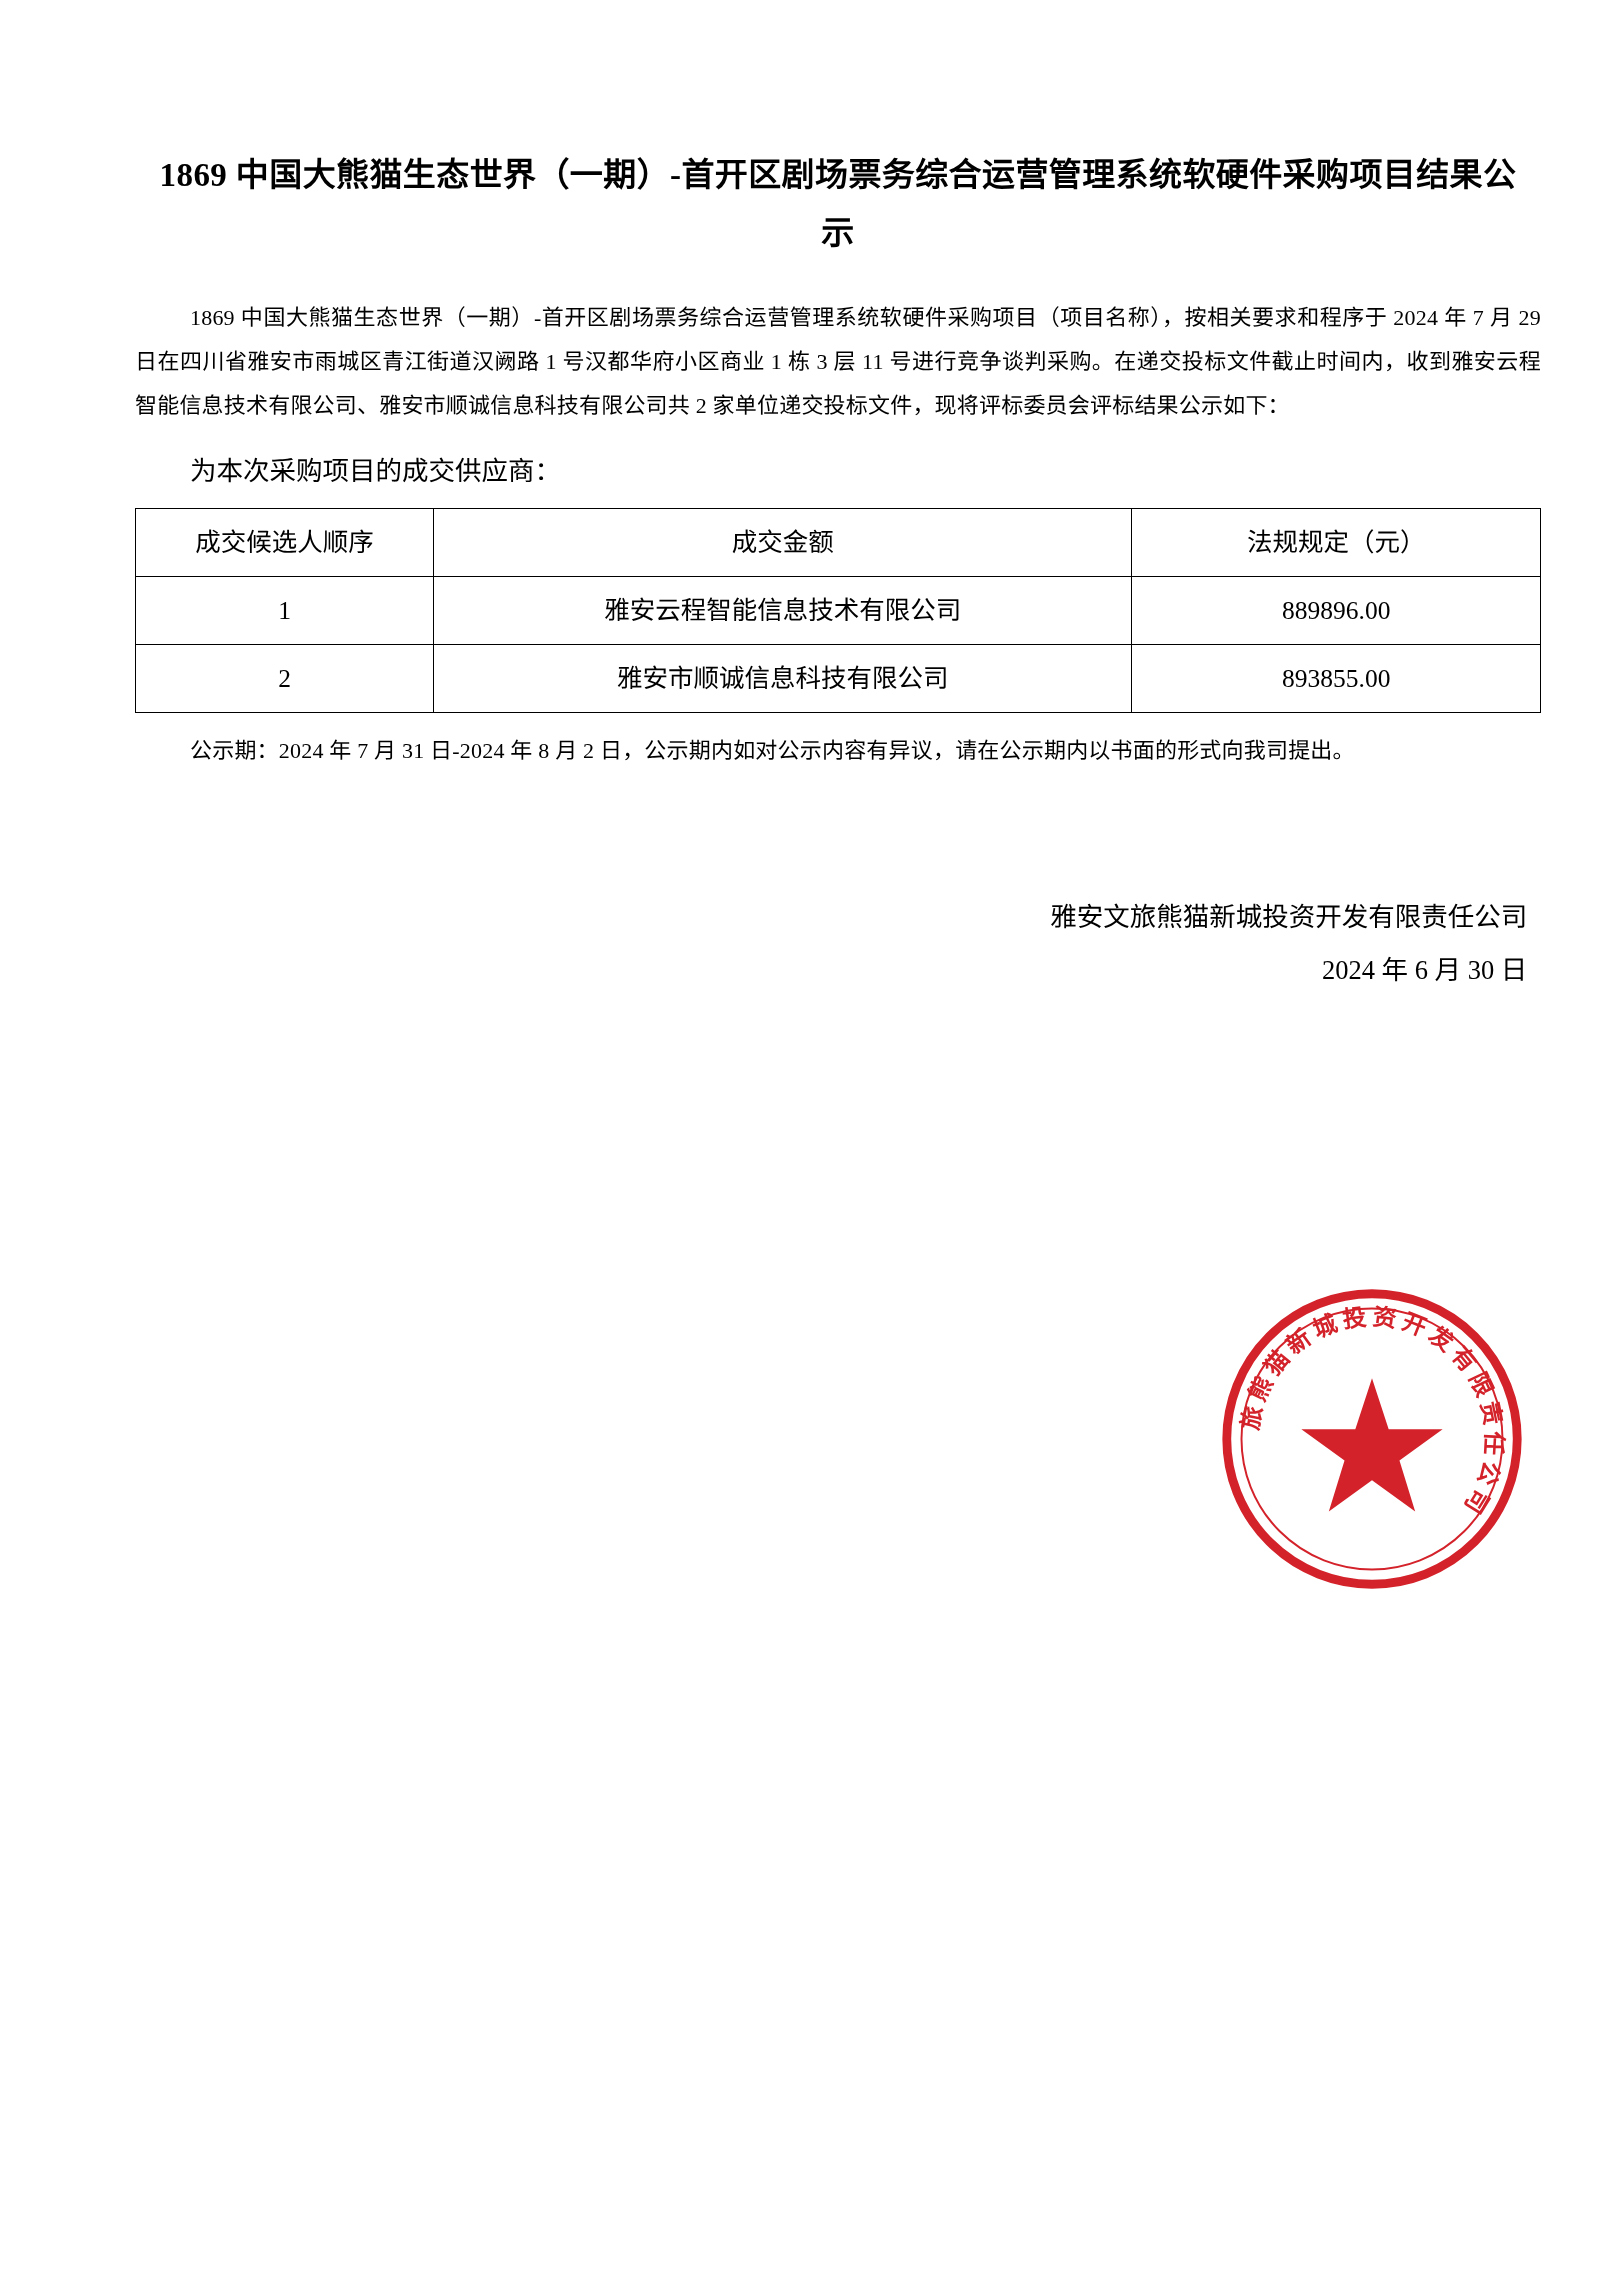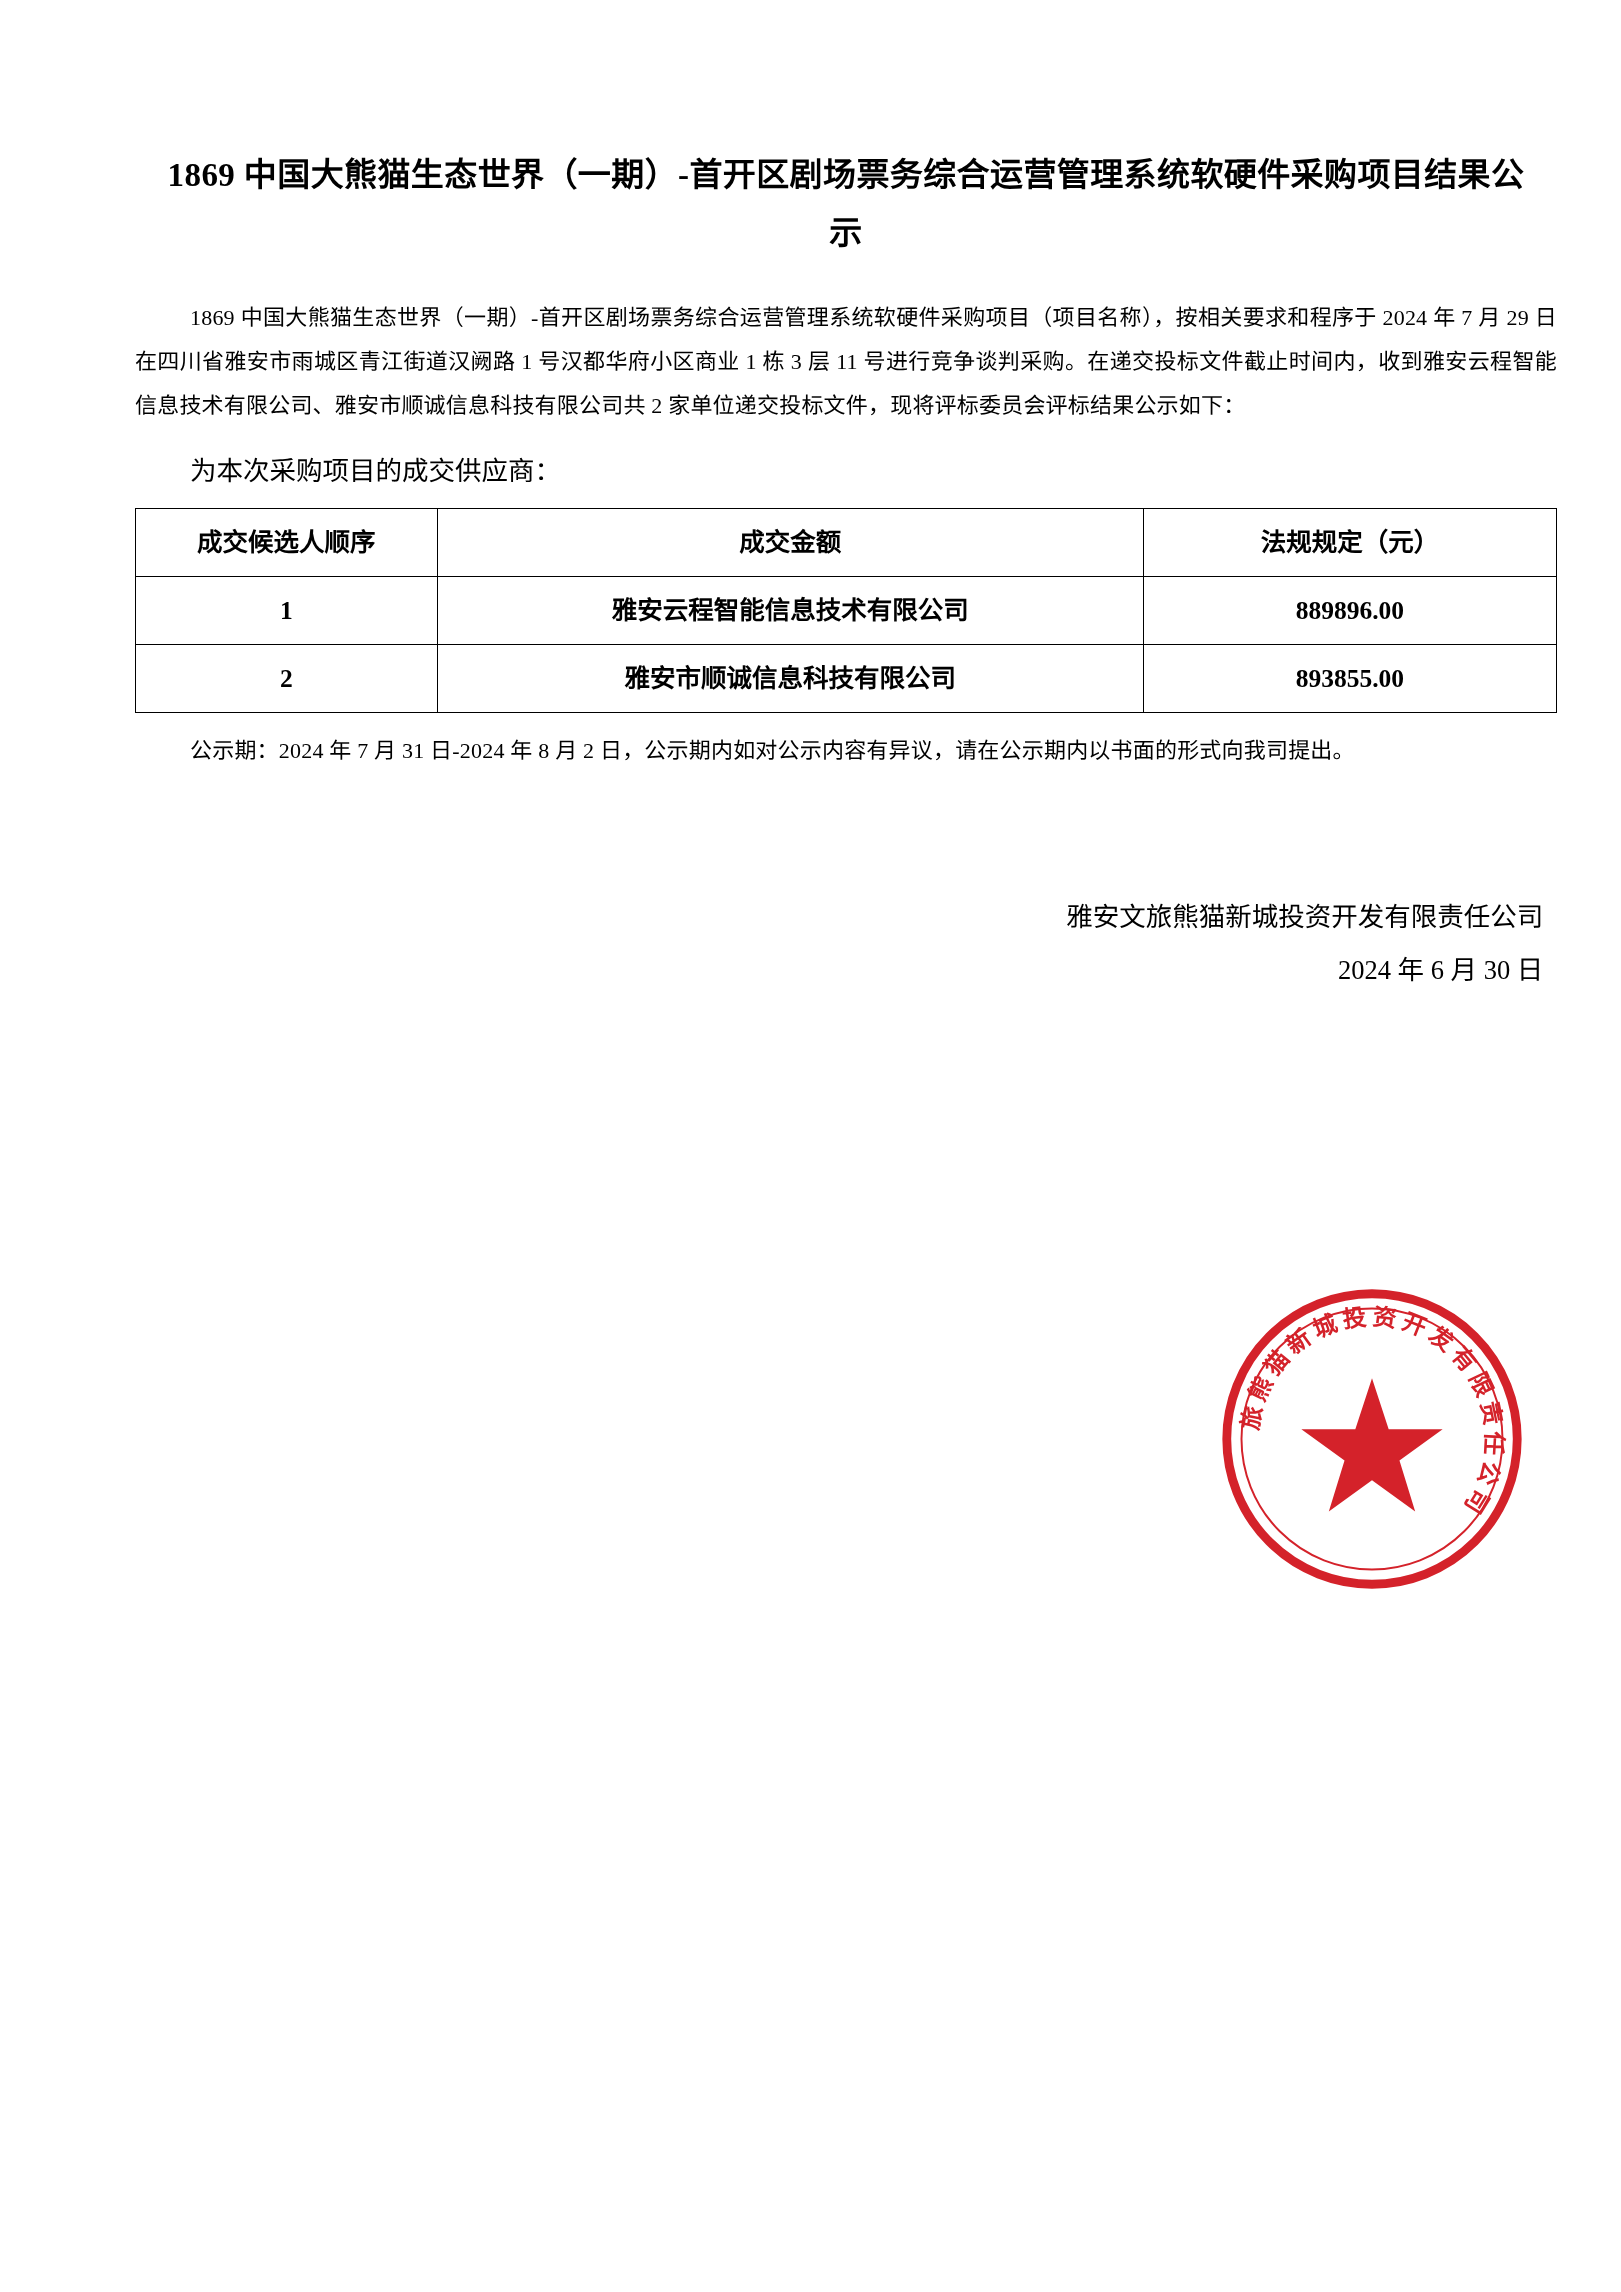--- a/index.html
+++ b/index.html
@@ -13,21 +13,21 @@
     font-family: "Liberation Serif", "DejaVu Serif", serif;
     color: #000000;
     position: relative;
     overflow: hidden;
   }
   .page {
     position: relative;
     width: 1621px;
     height: 2293px;
     box-sizing: border-box;
-    padding: 147px 64px 0 135px;
+    padding: 147px 80px 0 135px;
   }
   .doc-title {
     font-size: 33px;
     font-weight: bold;
     text-align: center;
     line-height: 1.75;
     letter-spacing: 0.4px;
     margin: 0 0 9.8px 0;
     padding: 0 17.6px;
   }
@@ -54,21 +54,21 @@
   }
   table.result-table {
     width: 100%;
     border-collapse: collapse;
     margin: 7.8px 0 15.7px 0;
     table-layout: fixed;
   }
   table.result-table td, table.result-table th {
     border: 1.5px solid #000000;
     font-size: 25.5px;
-    font-weight: bold;
+    font-weight: normal;
     text-align: center;
     padding: 15.7px 3.9px;
     line-height: 1.4;
   }
   .col-order { width: 21%; }
   .col-name  { width: 50%; }
   .col-price { width: 29%; }
 
   .underlined {
     text-decoration: underline;

